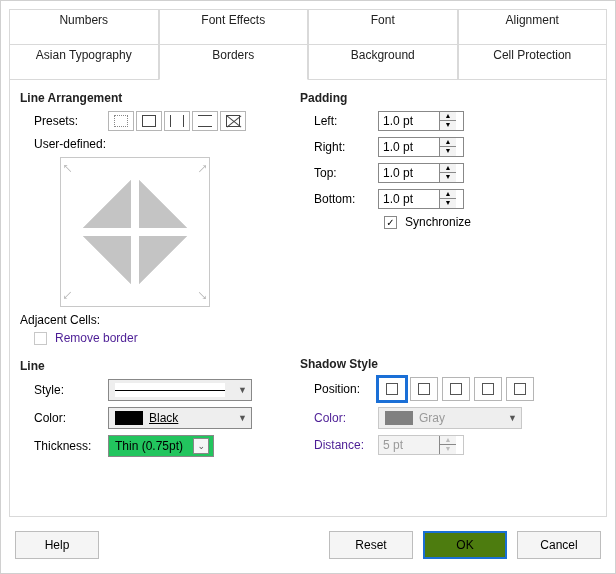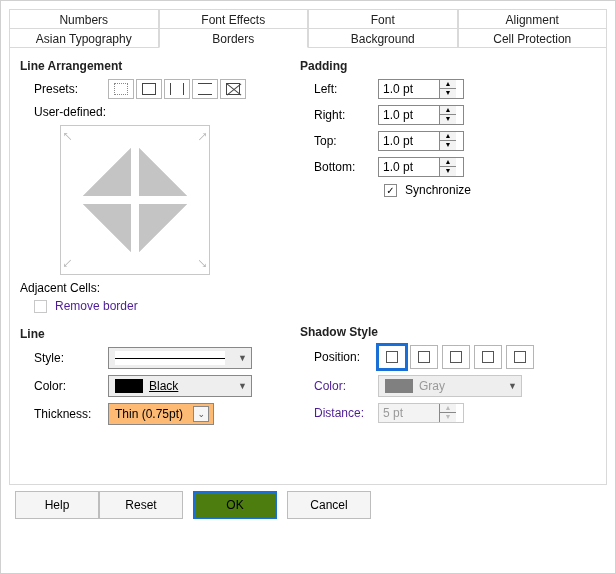--- a/index.html
+++ b/index.html
@@ -23,21 +23,21 @@
   
   .tabs {
     display: flex;
     flex-direction: column;
   }
   .tab-row {
     display: flex;
   }
   .tab {
     flex: 1;
-    height: 20px;
+    height: 36px;
     border: 1px solid #d9d9d9;
     text-align: center;
     line-height: 20px;
     background: #fff;
     margin: 0;
     cursor: pointer;
     color: #222;
   }
   .tab.active {
     background: #fff;
@@ -183,21 +183,21 @@
   .spin.disabled input { color:#9a9a9a; background:#f3f3f3;}
   .spin.disabled .sp { color:#bbb; }
 
   .dropdown {
     border: 1px solid #888;
     width: 144px;
     height: 22px;
     display:flex; align-items:center; justify-content:space-between;
     padding: 0 4px 0 6px;
     cursor:pointer;
-    background:#fdba74;
+    background:#22c55e;
   }
   .dropdown.wide { width: 144px; }
   .dropdown.disabled { border-color:#c8c8c8; color:#9a9a9a; background:#e9e9e9;}
   .dd-arrow { font-size:9px; color:#555; }
   .dropdown.style-dd { background: #eeeeee; }
   .dropdown.style-dd .line-sample {
     background:#fff; height:14px; width:110px; display:flex; align-items:center; justify-content:center;
   }
   .dropdown.style-dd .line-sample hr{ width:100%; border:none; border-top:1px solid #000; margin:0;}
   .color-swatch { width:28px; height:14px; background:#000; margin-right:6px; }
@@ -210,23 +210,23 @@
   }
   .sh-btn {
     width:28px; height:24px; border:1px solid #b5b5b5; background:#fff;
     display:flex; align-items:center; justify-content:center; cursor:pointer; position:relative;
   }
   .sh-btn.selected { outline:2px solid #1a6fd6; outline-offset: 0; border-color:#1a6fd6;}
   .sh-box { width:12px; height:12px; border:1px solid #555; position:relative;}
 
   .bottom-bar {
     display:flex;
-    justify-content: flex-start;
+    justify-content: space-between;
     align-items:center;
-    margin-top: 6px;
+    margin-top: 14px;
     padding: 0 6px;
   }
   .btn {
     min-width: 84px;
     height: 28px;
     border: 1px solid #bdbdbd;
     background:#f5f5f5;
     cursor:pointer;
     font: inherit;
     padding: 0 14px;

